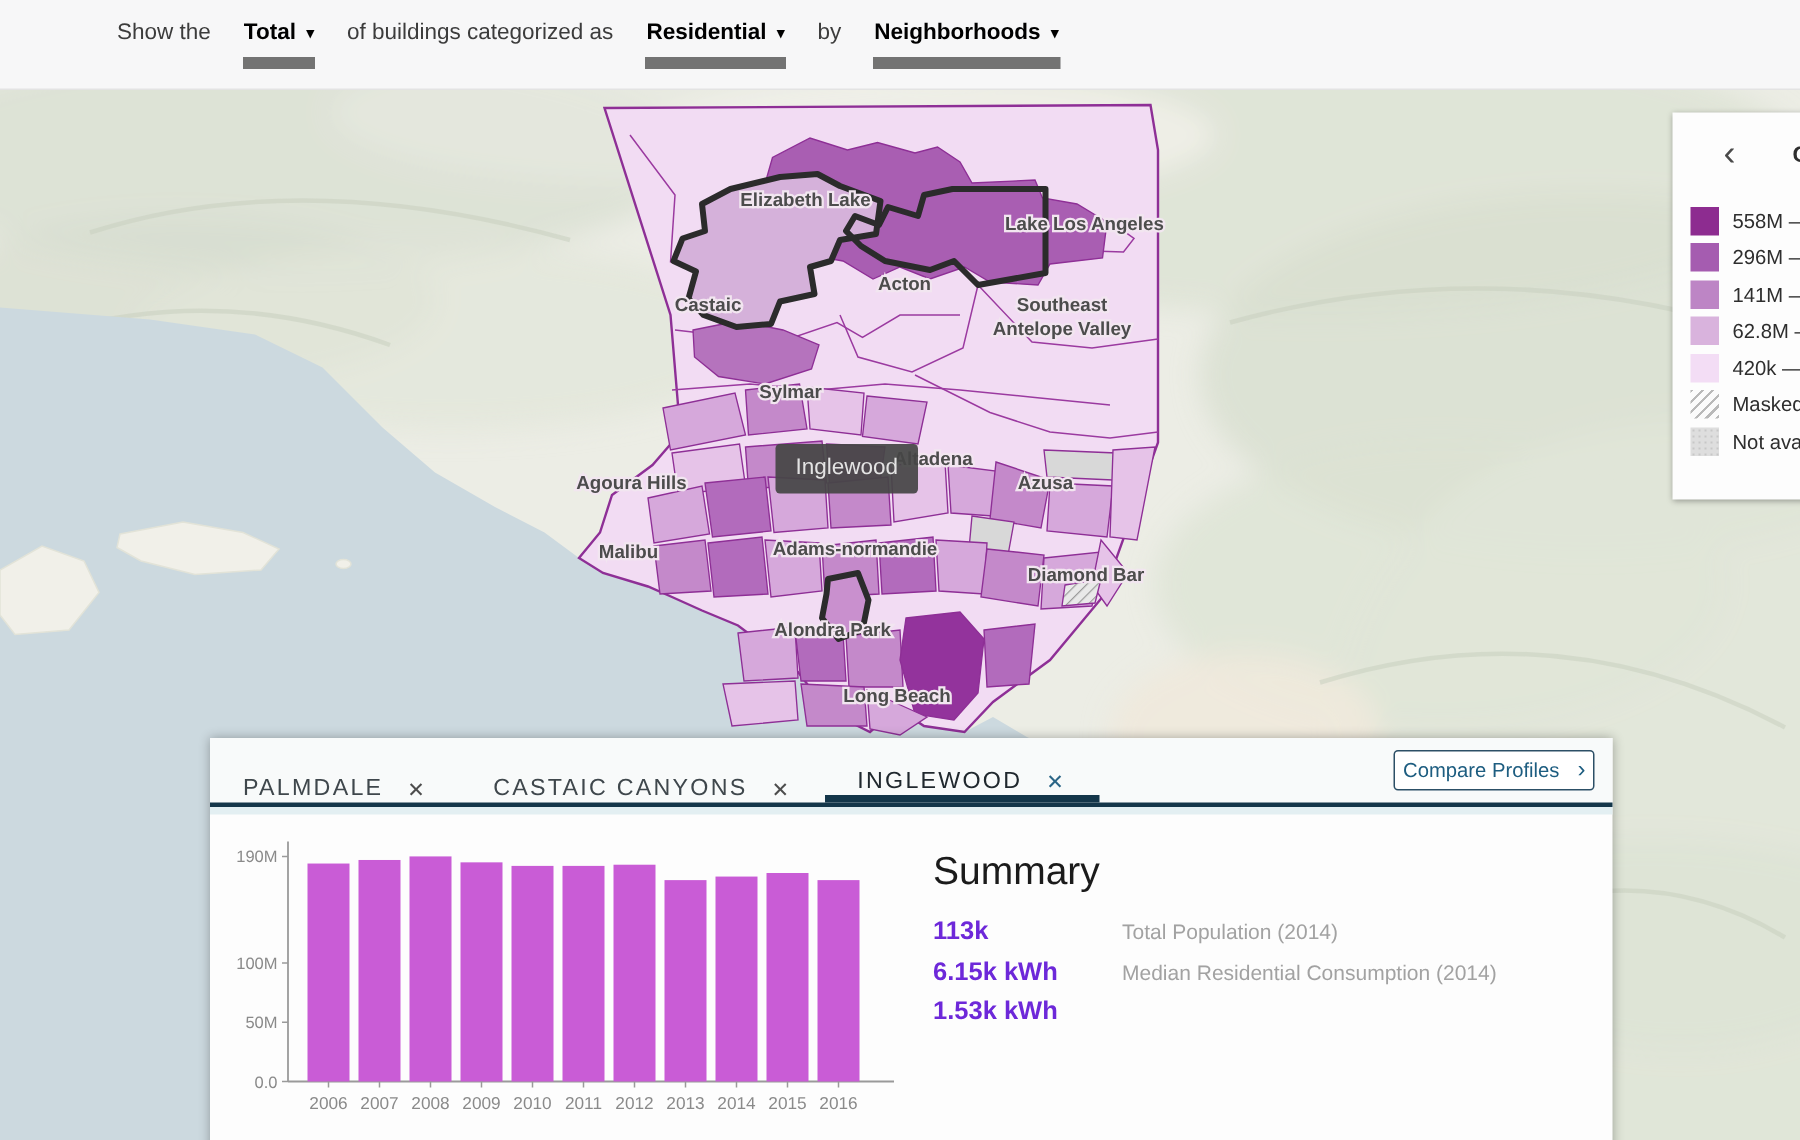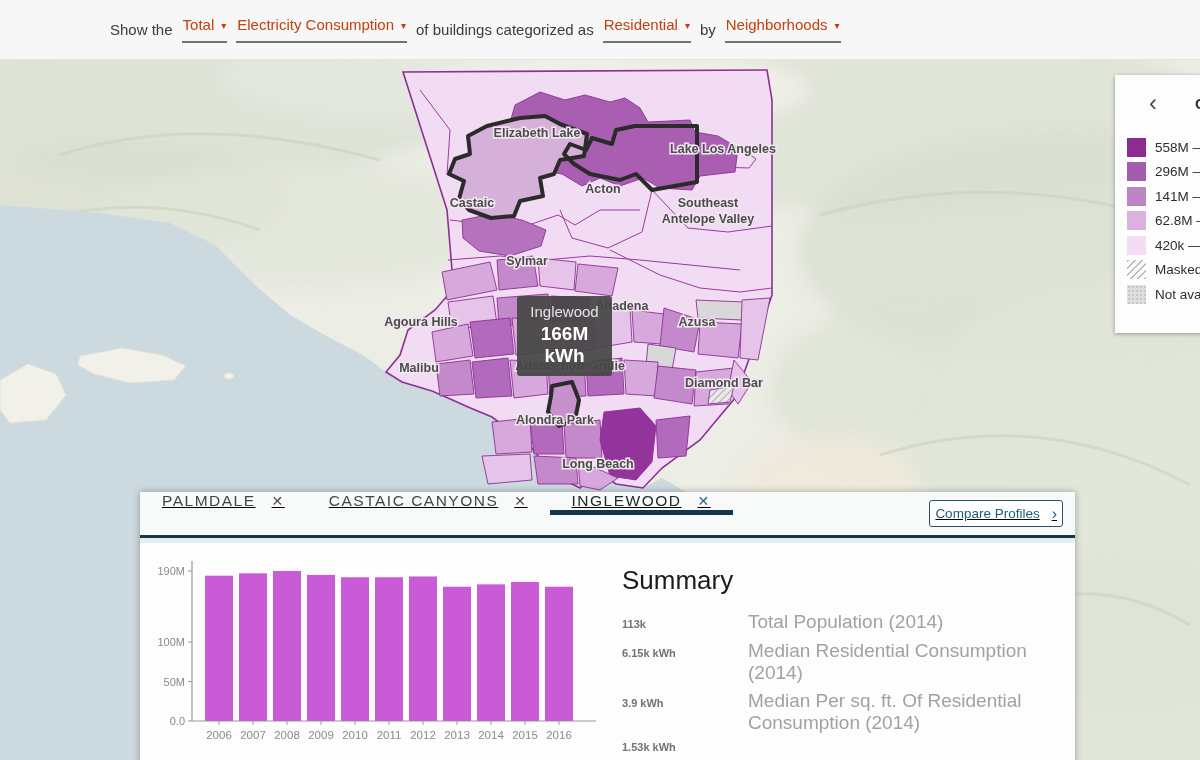--- a/index.html
+++ b/index.html
@@ -3,23 +3,23 @@
 <meta charset="utf-8">
 <style>
   * { margin:0; padding:0; box-sizing:border-box; }
   html,body { width:1200px; height:760px; overflow:hidden;
     font-family:"Liberation Sans", sans-serif; background:#ecece4; }
 
   
   .topbar { position:absolute; left:0; top:0; width:1200px; height:60px;
     background:#f7f7f8; border-bottom:1px solid #e3e3e3; display:flex;
     align-items:center; z-index:40; }
-  .topbar-inner { display:flex; align-items:center; margin-left:110px; gap:9px;
+  .topbar-inner { display:flex; align-items:flex-start; margin-left:78px; gap:21px;
     font-size:15px; color:#3c3c3c; }
-  .dd { font-weight:400; color:#c2410c; border-bottom:2px solid #737373;
+  .dd { font-weight:700; color:#000000; border-bottom:8px solid #737373;
     padding:0 1px 8px 1px; cursor:pointer; white-space:nowrap; }
   .dd .caret { font-size:10px; margin-left:7px; position:relative; top:-1px; }
 
   
   .map { position:absolute; left:0; top:60px; width:1200px; height:700px; }
   .map svg { position:absolute; left:0; top:0; }
   text.map-label { font-family:"Liberation Sans",sans-serif; font-size:12.5px;
     font-weight:700; fill:#4c4c4c; text-anchor:middle;
     stroke:#f2e6f0; stroke-width:3px; paint-order:stroke; }
   .p1{fill:#f2dcf3}.p2{fill:#e6c3e8}.p3{fill:#d6a8db}.p4{fill:#c489ca}
@@ -46,51 +46,50 @@
   .swatch { width:19px; height:19px; flex:0 0 19px; margin-right:9px; }
   .swatch.masked { background:repeating-linear-gradient(135deg,#b9b9b9 0 1.5px,#fbfbfb 1.5px 5px); }
   .swatch.na { background-color:#dedede;
     background-image:radial-gradient(#c7c7c7 0.8px, transparent 0.9px);
     background-size:4px 4px; }
   .legend-label { font-size:13.5px; color:#2e2e2e; white-space:nowrap; }
 
   
   .panel { position:absolute; left:140px; top:492px; width:935px; height:290px;
     background:#fdfdfd; box-shadow:0 0 7px rgba(0,0,0,0.3); z-index:30; }
-  .tabbar { display:flex; align-items:flex-start; height:46px; background:#f8fafa;
-    border-bottom:3px solid #14364a;text-decoration:underline; }
+  .tabbar { display:flex; align-items:flex-end; height:46px; background:#f8fafa;
+    border-bottom:3px solid #14364a; }
   .tab { display:flex; align-items:center; padding:0 22px; cursor:pointer;
     font-size:15.5px; letter-spacing:1.5px; color:#3f474c; white-space:nowrap; }
   .tab .close-x { margin-left:16px; font-size:14px; color:#4d4d4d; }
   .tab.active { color:#20282e; border-bottom:5px solid #14364a; }
   .tab.active .close-x { color:#2b6586; }
   .compare-btn { margin-left:auto; align-self:center; margin-right:12px;
     display:flex; align-items:center; background:#fff; border:1px solid #2c4f66;
     border-radius:3px; padding:5px 5px; color:#1d5d80; font-size:13.5px;
     cursor:pointer; }
   .compare-btn .chev { margin-left:12px; font-size:16px; line-height:12px; }
   .panel-strip { height:5px; background:#e3eff2; }
   .panel-body { display:flex; }
   .chart-wrap { width:468px; padding:10px 0 0 8px; }
   .chart-wrap svg text { font-family:"Liberation Sans",sans-serif; }
   .summary { flex:1; padding:22px 26px 0 14px; }
   .summary-title { font-size:26px; color:#1b1b1b; font-weight:500; }
   .sum-rows { margin-top:15px; }
   .sum-row { display:flex; margin-bottom:6.5px; align-items:baseline; }
-  .sum-value { width:126px; flex:0 0 126px; font-size:11px; font-weight:700; color:#737373; }
-  .sum-label { font-size:19px; color:#a2a2a2; }
+  .sum-value { width:126px; flex:0 0 126px; font-size:17px; font-weight:700; color:#6d28d9; }
+  .sum-label { font-size:14px; color:#a2a2a2;text-align:right; }
 </style>
 </head>
 <body>
 
 <div class="topbar">
   <div class="topbar-inner">
     <span>Show the</span>
     <span class="dd"><span>Total</span><span class="caret">▾</span></span>
-    <span class="dd"><span>Electricity Consumption</span><span class="caret">▾</span></span>
     <span>of buildings categorized as</span>
     <span class="dd"><span>Residential</span><span class="caret">▾</span></span>
     <span>by</span>
     <span class="dd"><span>Neighborhoods</span><span class="caret">▾</span></span>
   </div>
 </div>
 
 <div class="map">
   <svg width="1200" height="700" viewBox="0 0 1200 700">
     <defs>
@@ -208,21 +207,20 @@
         <text x="419" y="312" class="map-label">Malibu</text>
         <text x="570" y="310" class="map-label">Adams-normandie</text>
         <text x="724" y="327" class="map-label">Diamond Bar</text>
         <text x="555" y="364" class="map-label">Alondra Park</text>
         <text x="598" y="408" class="map-label">Long Beach</text>
       </g>
   </svg>
 
   <div class="map-tooltip">
     <div class="tt-title">Inglewood</div>
-    <div class="tt-value">166M kWh</div>
   </div>
 
   <div class="legend">
     <div class="legend-head">
       <span class="legend-collapse">‹</span>
       <span class="legend-title">Consumption</span>
     </div>
     <div class="legend-rows" id="legend-rows">
         <div class="legend-row">
           <span class="swatch" style="background: rgb(141, 44, 144);"></span>
@@ -330,22 +328,18 @@
       <div class="sum-rows" id="sum-rows">
           <div class="sum-row">
             <span class="sum-value">113k</span>
             <span class="sum-label">Total Population (2014)</span>
           </div>
           <div class="sum-row">
             <span class="sum-value">6.15k kWh</span>
             <span class="sum-label">Median Residential Consumption (2014)</span>
           </div>
           <div class="sum-row">
-            <span class="sum-value">3.9 kWh</span>
-            <span class="sum-label">Median Per sq. ft. Of Residential Consumption (2014)</span>
-          </div>
-          <div class="sum-row">
             <span class="sum-value">1.53k kWh</span>
           </div>
         </div>
     </div>
   </div>
 </div>
 
 </body></html>

